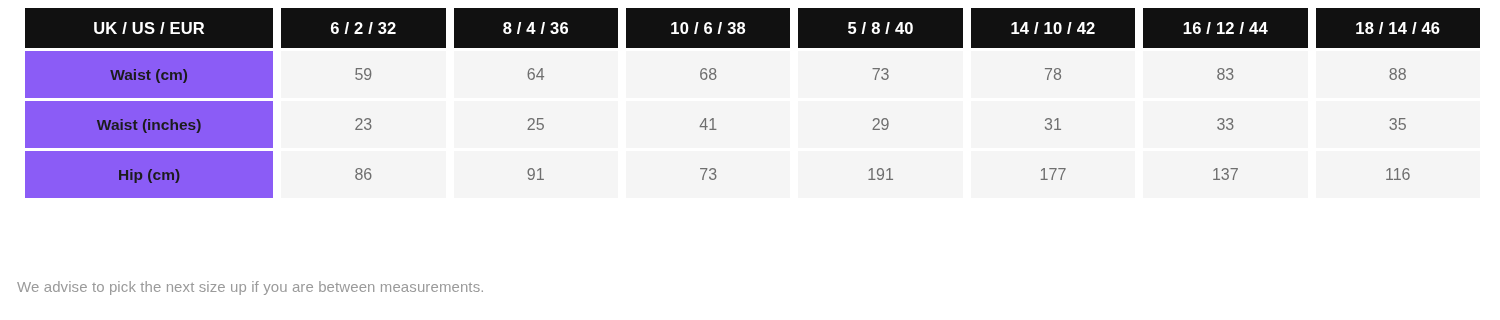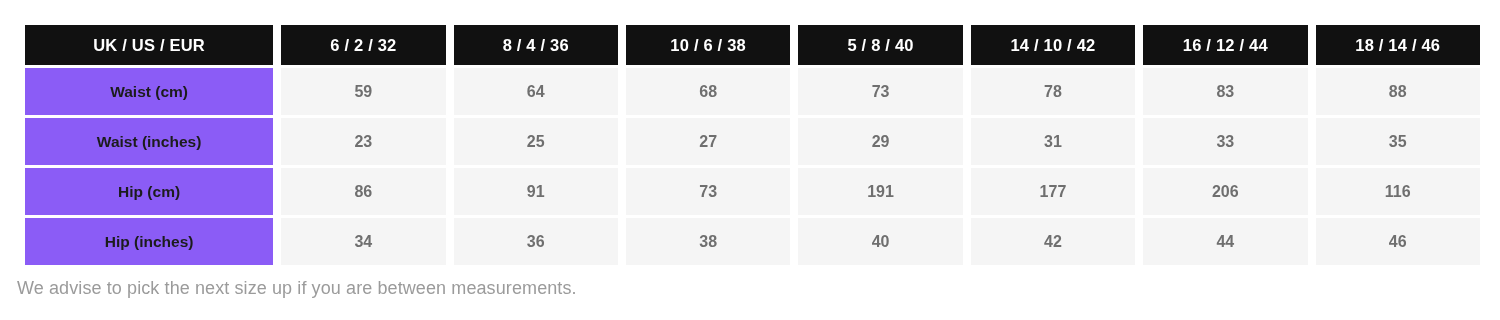--- a/index.html
+++ b/index.html
@@ -16,21 +16,21 @@
   .page {
     position: relative;
     width: 1500px;
     height: 320px;
     box-sizing: border-box;
   }
 
   .size-table {
     position: absolute;
     left: 17px;
-    top: 22px;
+    top: 5px;
     width: 1471px;
     border-collapse: separate;
     border-spacing: 8px 3px;
     table-layout: fixed;
   }
 
   .size-table col.label-col { width: 237px; }
   .size-table col.size-col  { width: 157px; }
 
   .size-table th,
@@ -61,32 +61,32 @@
     font-weight: bold;
     text-align: center;
     vertical-align: middle;
     white-space: nowrap;
   }
   .row-value {
     background: #f5f5f5;
     color: #6f6f6f;
     height: 47px;
     font-size: 16px;
-    font-weight: bold;
+    font-weight: normal;
     text-align: center;
     vertical-align: middle;
     white-space: nowrap;
   }
 
   
   .note {
     position: absolute;
     left: 17px;
     top: 278px;
-    font-size: 18px;
+    font-size: 15px;
     font-weight: normal;
     color: #9b9b9b;
     letter-spacing: 0.1px;
     white-space: nowrap;
   }
 </style>
 </head>
 <body>
 
 <div class="page">
@@ -124,44 +124,34 @@
         <td class="row-value">68</td>
         <td class="row-value">73</td>
         <td class="row-value">78</td>
         <td class="row-value">83</td>
         <td class="row-value">88</td>
       </tr>
       <tr>
         <td class="row-label">Waist (inches)</td>
         <td class="row-value">23</td>
         <td class="row-value">25</td>
-        <td class="row-value">27</td>
+        <td class="row-value">41</td>
         <td class="row-value">29</td>
         <td class="row-value">31</td>
         <td class="row-value">33</td>
         <td class="row-value">35</td>
       </tr>
       <tr>
         <td class="row-label">Hip (cm)</td>
         <td class="row-value">86</td>
         <td class="row-value">91</td>
         <td class="row-value">73</td>
         <td class="row-value">191</td>
         <td class="row-value">177</td>
-        <td class="row-value">206</td>
+        <td class="row-value">137</td>
         <td class="row-value">116</td>
-      </tr>
-      <tr>
-        <td class="row-label">Hip (inches)</td>
-        <td class="row-value">34</td>
-        <td class="row-value">36</td>
-        <td class="row-value">38</td>
-        <td class="row-value">40</td>
-        <td class="row-value">42</td>
-        <td class="row-value">44</td>
-        <td class="row-value">46</td>
       </tr>
     </tbody>
   </table>
 
   <div class="note">We advise to pick the next size up if you are between measurements.</div>
 
 </div>
 
 </body></html>

